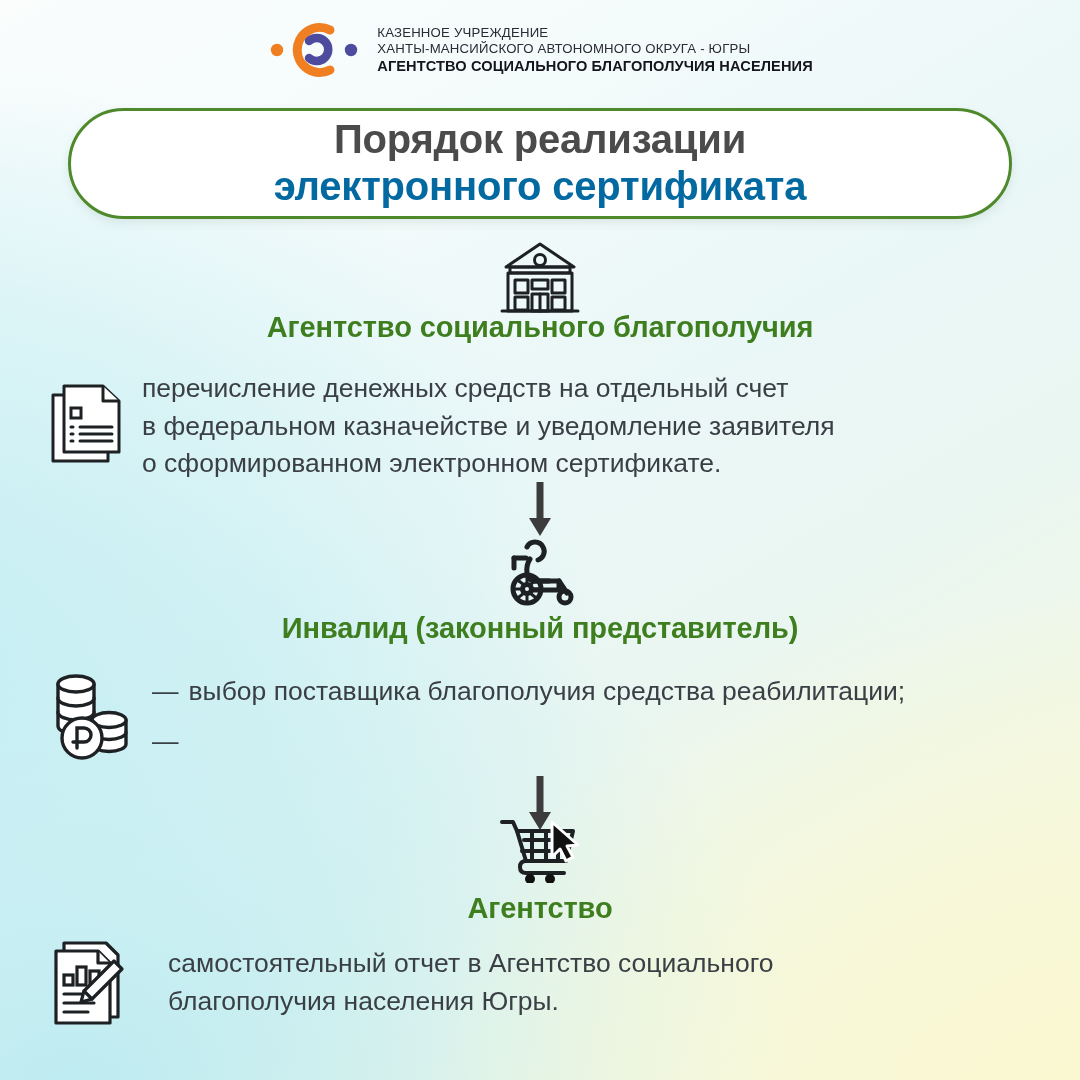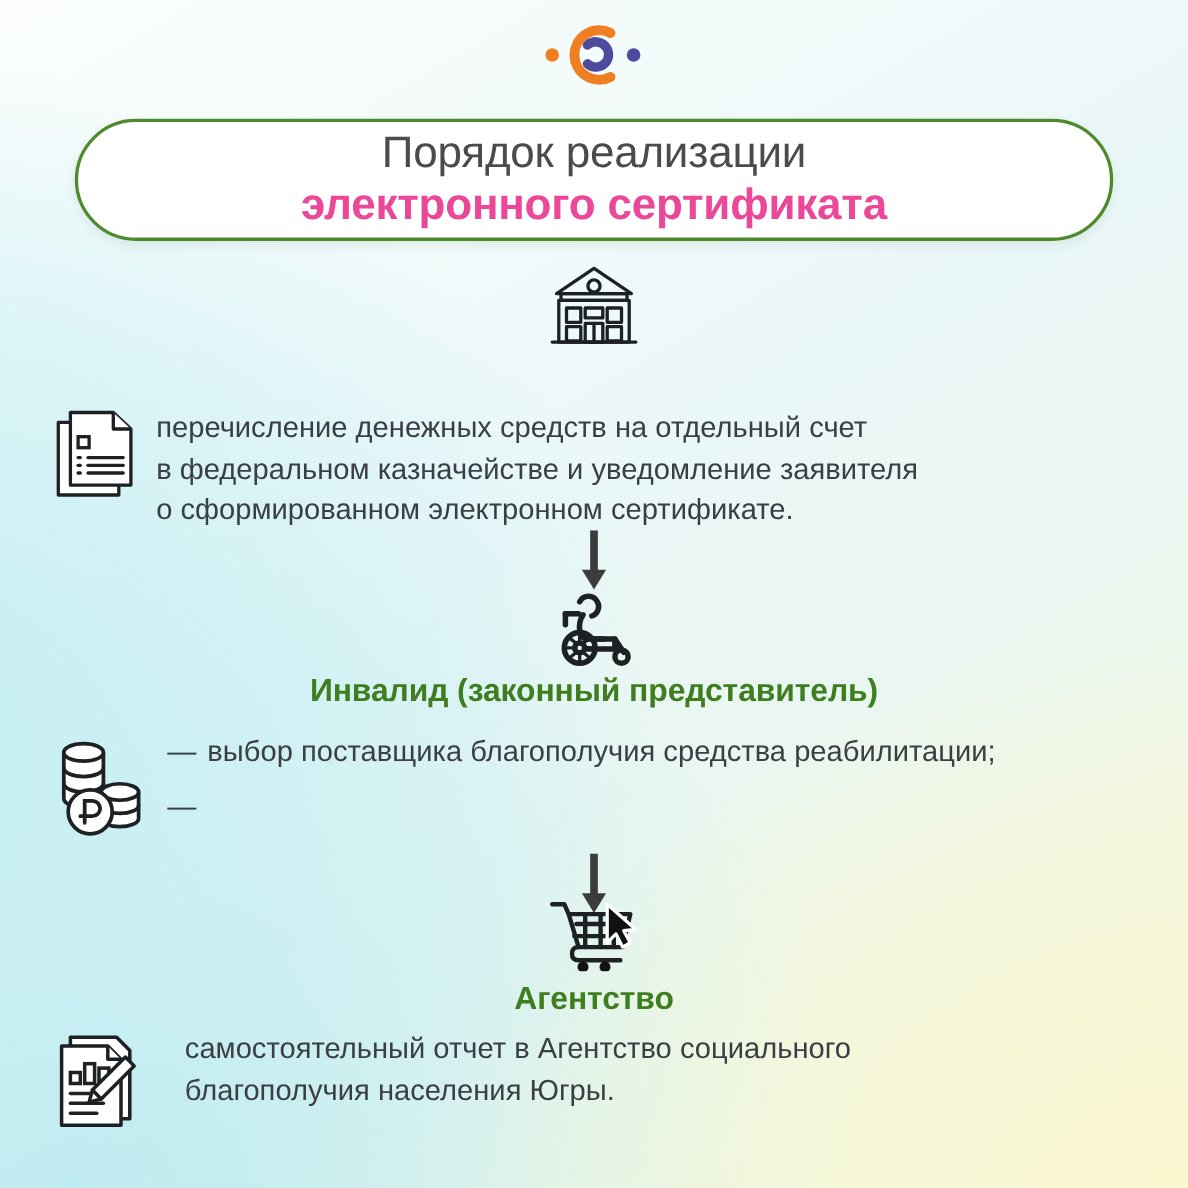--- a/index.html
+++ b/index.html
@@ -75,29 +75,29 @@
     border-radius: 56px;
     background: #ffffff;
     box-shadow: 0 4px 10px rgba(60,90,60,0.10);
     display: flex;
     flex-direction: column;
     align-items: center;
     justify-content: center;
   }
   .title-line1 {
     font-size: 40px;
-    font-weight: 400;
+    font-weight: 700;
     color: #4b4b4b;
     letter-spacing: -0.2px;
     line-height: 1.08;
   }
   .title-line2 {
     font-size: 40px;
     font-weight: 700;
-    color: #ec4899;
+    color: #0369a1;
     letter-spacing: -0.2px;
     line-height: 1.12;
     margin-top: 3px;
   }
 
   
   .icon-center {
     position: absolute;
     left: 0;
     width: 1080px;
@@ -110,21 +110,21 @@
     width: 1080px;
     text-align: center;
     font-size: 29px;
     font-weight: 700;
     color: #3e7e1f;
     letter-spacing: -0.1px;
   }
   .step-body {
     position: absolute;
     display: flex;
-    align-items: flex-start;
+    align-items: center;
     gap: 18px;
   }
   .step-body .side-icon {
     flex: 0 0 auto;
   }
   .body-text {
     font-size: 26.5px;
     line-height: 1.42;
     color: #3a3f45;
     white-space: pre-line;
@@ -159,20 +159,25 @@
 <div class="poster">
 
   <div class="header">
     <span class="logo-mark">
       <svg viewBox="0 0 96 64" width="96" height="64" aria-hidden="true">
         <circle cx="10" cy="32" r="6.2" fill="#ef7f21"></circle>
         <path d="M 63 12 A 22.5 22.5 0 1 0 63 52" fill="none" stroke="#ef7f21" stroke-width="9" stroke-linecap="round"></path>
         <path d="M 62 24 A 11.5 11.5 0 1 0 62 41" fill="none" stroke="#4c4b9e" stroke-width="8.5" stroke-linecap="round" transform="rotate(180 52 32)"></path>
         <circle cx="84" cy="32" r="6.2" fill="#4c4b9e"></circle>
       </svg>
+    </span>
+    <span class="logo-text">
+      <span class="logo-line1">КАЗЕННОЕ УЧРЕЖДЕНИЕ</span>
+      <span class="logo-line2">ХАНТЫ-МАНСИЙСКОГО АВТОНОМНОГО ОКРУГА - ЮГРЫ</span>
+      <span class="logo-line3">АГЕНТСТВО СОЦИАЛЬНОГО БЛАГОПОЛУЧИЯ НАСЕЛЕНИЯ</span>
     </span>
   </div>
 
   <div class="title-card">
     <div class="title-line1">Порядок реализации</div>
     <div class="title-line2">электронного сертификата</div>
   </div>
 
   <div class="icon-center" style="top:240px;">
     <svg width="92" height="78" viewBox="0 0 92 78" aria-hidden="true">
@@ -186,20 +191,21 @@
         <rect x="58" y="40" width="13" height="13"></rect>
         <rect x="58" y="57" width="13" height="13"></rect>
         <rect x="39" y="40" width="26" height="0"></rect>
         <rect x="38" y="40" width="16" height="9"></rect>
         <rect x="38" y="54" width="16" height="17"></rect>
         <line x1="46" y1="54" x2="46" y2="71"></line>
         <line x1="8" y1="71" x2="84" y2="71"></line>
       </g>
     </svg>
   </div>
+  <div class="step-title" style="top:311px;">Агентство социального благополучия</div>
 
   <div class="step-body" style="left:48px; top:370px; width:990px;">
     <span class="side-icon">
       <svg width="76" height="86" viewBox="0 0 76 86" aria-hidden="true">
         <g fill="#ffffff" stroke="#1d2124" stroke-width="3" stroke-linejoin="round">
           <path d="M5 14 H44 L60 29 V80 H5 Z"></path>
           <path d="M16 5 H55 L71 20 V71 H16 Z"></path>
           <path d="M55 5 V20 H71"></path>
         </g>
         <g stroke="#1d2124" stroke-width="3" stroke-linecap="round">

